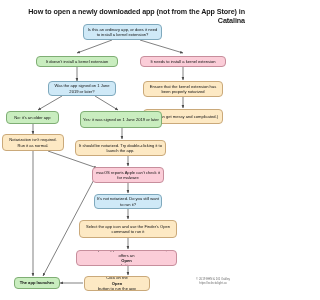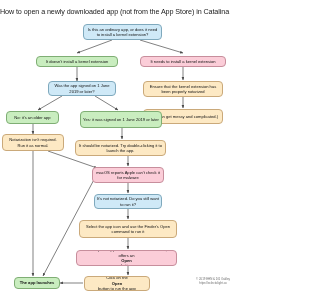--- a/index.html
+++ b/index.html
@@ -18,23 +18,23 @@
     position: absolute;
     left: 0; top: 0;
     width: 245px;
     height: 300px;
   }
   #title {
     position: absolute;
     left: 0;
     top: 7px;
     width: 245px;
-    text-align: left;
+    text-align: right;
     font-size: 7.2px;
-    font-weight: normal;
+    font-weight: bold;
     color: #1a1a1a;
     letter-spacing: -0.1px;
   }
   .edges {
     position: absolute;
     left: 0; top: 0;
     width: 245px; height: 300px;
     pointer-events: none;
   }
   .node {

